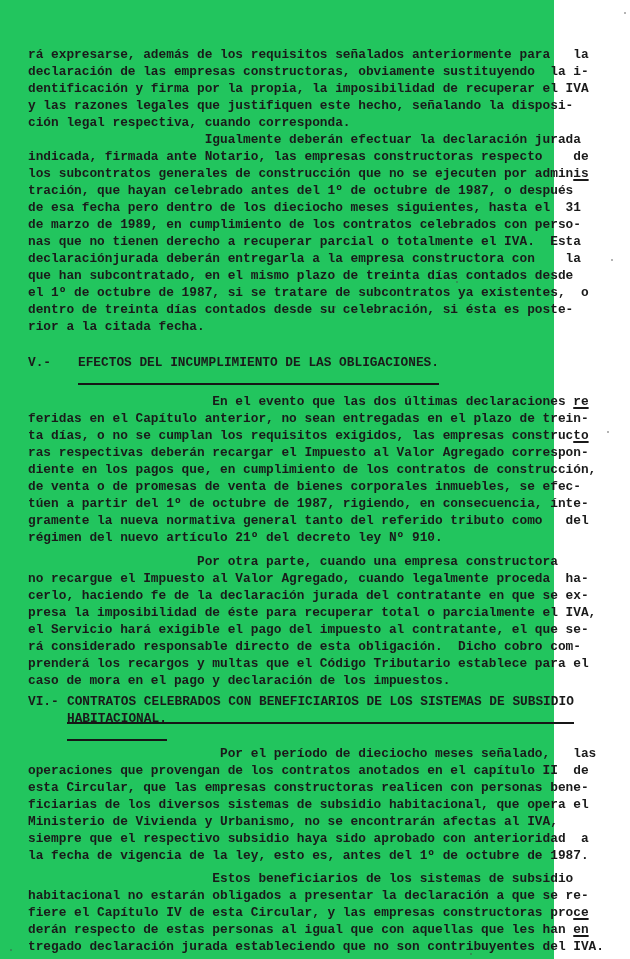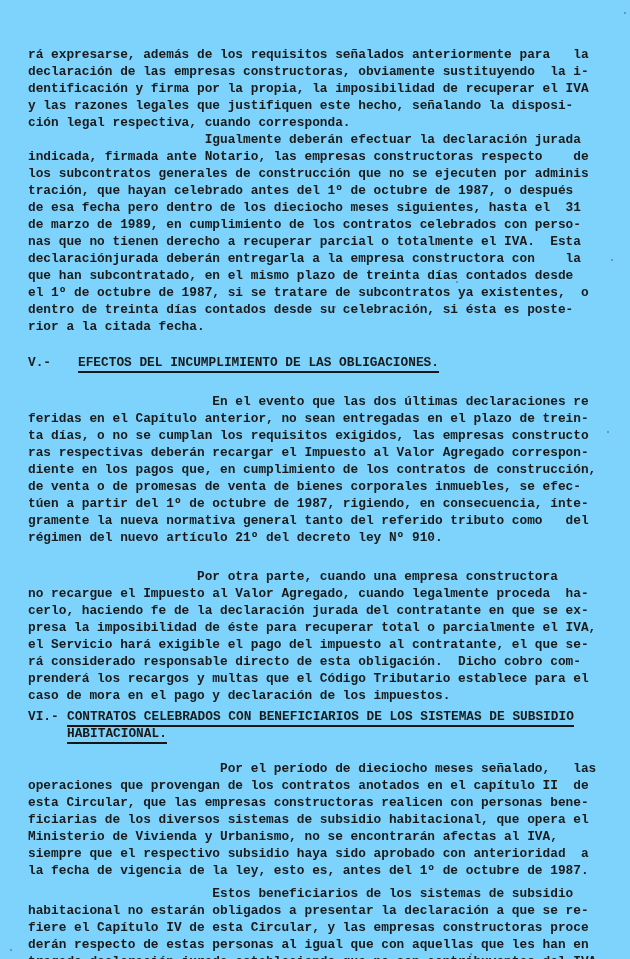--- a/index.html
+++ b/index.html
@@ -1,48 +1,49 @@
 <!DOCTYPE html>
 <html lang="es"><head>
 <meta charset="utf-8">
 <style>
   html,body{margin:0;padding:0;}
   body{
     width:630px;height:959px;background:#ffffff;overflow:hidden;
   }
   .page{
     position:relative;box-sizing:border-box;
-    width:630px;height:959px;
-    background:#7dd3fc;
+    width:554px;height:959px;
+    background:#22c55e;
     padding:12px 0 0 28px;
     font-family:"Liberation Mono","DejaVu Sans Mono",monospace;
     font-size:12.8px;line-height:17px;font-weight:700;
     color:#1a1a1a;
     white-space:pre;
     letter-spacing:0;
   }
   .block{position:relative;}
   .line{height:17px;}
   .u-tail{
+    text-decoration:underline;
     text-decoration-thickness:1.5px;
     text-underline-offset:2px;
   }
   .heading{padding-left:50px;}
   .heading.section-vi-heading{padding-left:39px;}
   .heading .num{position:absolute;left:0;top:0;}
   .heading .hl{
     display:inline-block;
     border-bottom:2.5px solid #161616;
-    padding-bottom:0px;
+    padding-bottom:12px;
   }
   
   .g1{margin-top:0}
   .g2{margin-top:19px}
   .g3{margin-top:22px}
-  .g4{margin-top:22px}
+  .g4{margin-top:7px}
   .g5{margin-top:4px}
   .g6{margin-top:18px}
   .g7{margin-top:6px}
   .speck{
     position:absolute;width:2px;height:2px;border-radius:50%;
     background:#4a4a4a;opacity:.55;
   }
 </style>
 </head>
 <body>

